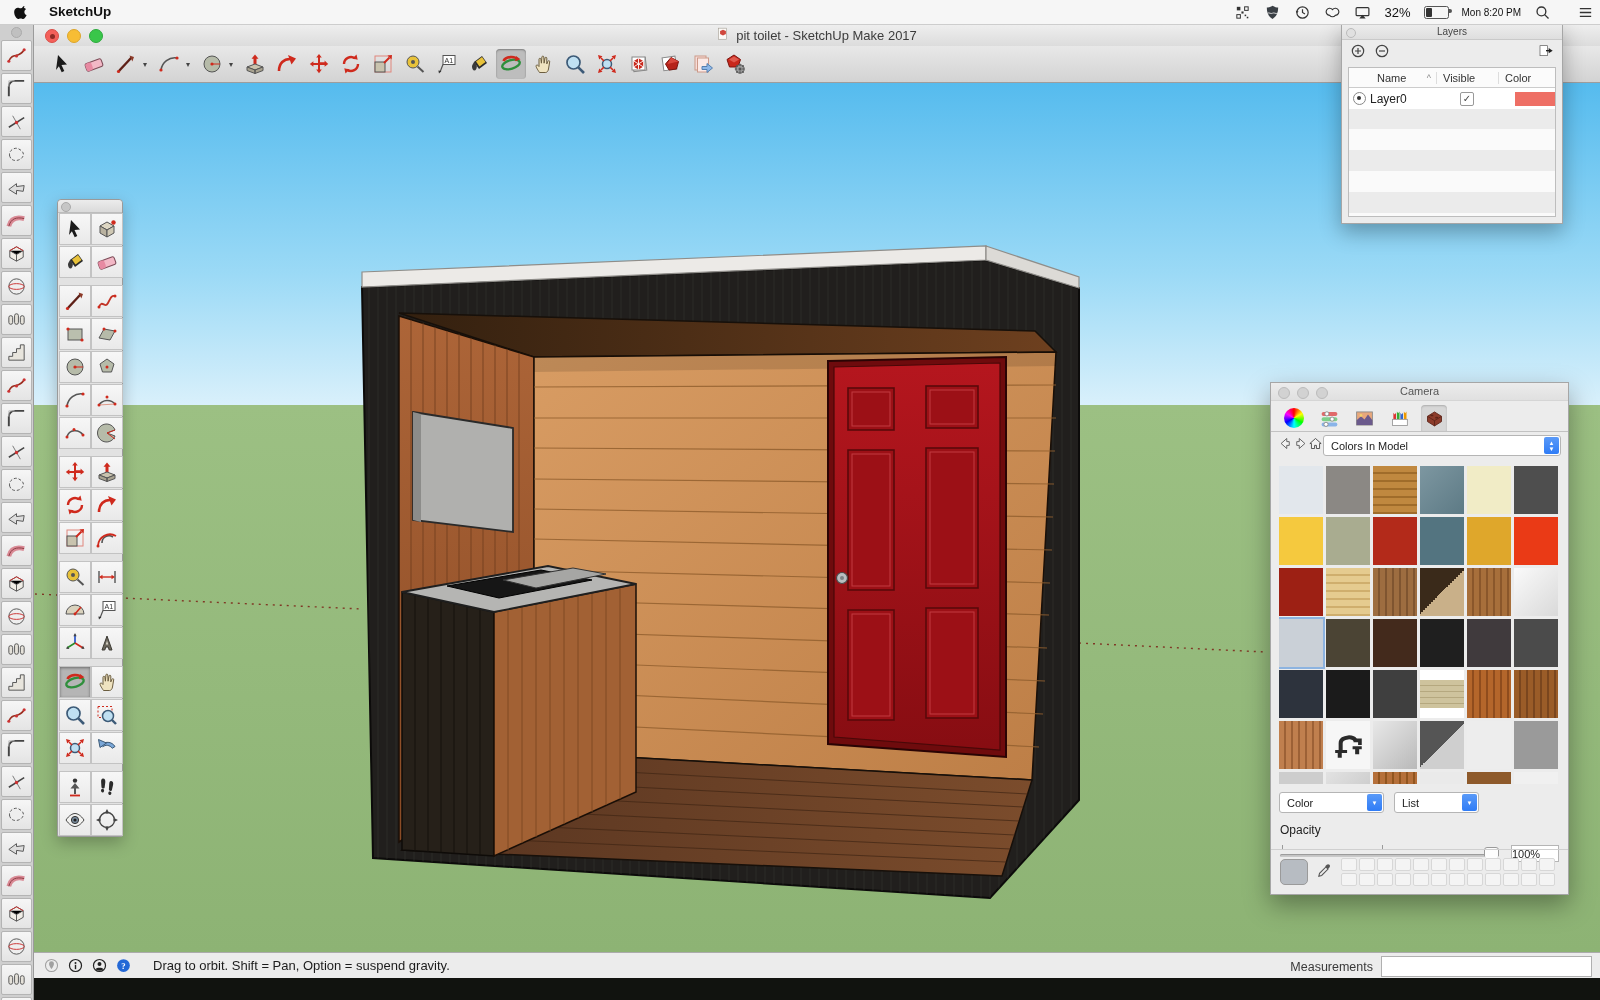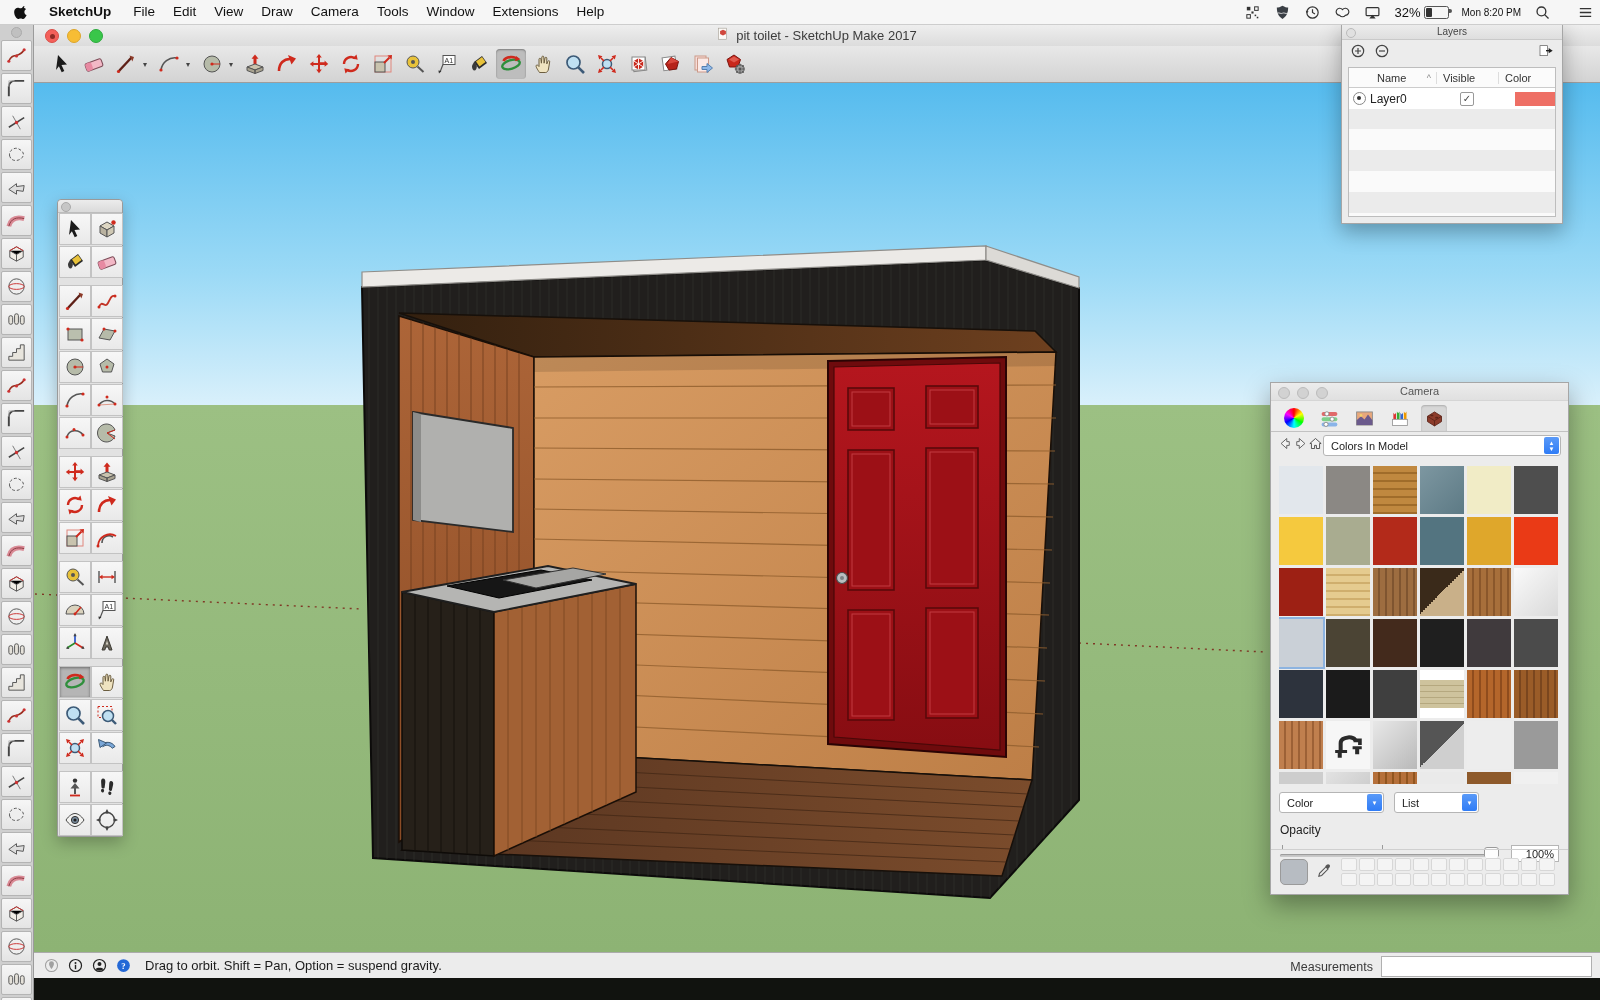--- a/index.html
+++ b/index.html
@@ -12,21 +12,21 @@
   
   #menubar{position:absolute;top:0;left:0;width:1600px;height:24px;background:#f6f6f6;
            border-bottom:1px solid #cdcdcd;display:flex;align-items:center;z-index:60;
            font-size:13.5px;color:#111}
   #menubar .apple{margin:0 10px 0 14px;display:flex}
   #menubar .appname{font-weight:bold;margin-right:4px}
   #menus{display:flex}
   .menu-item{padding:0 9px;line-height:24px;cursor:default}
   #status{position:absolute;right:6px;top:0;height:24px;display:flex;align-items:center;gap:13px}
   #status .sico svg{width:17px;height:17px}
-  .batt-wrap{display:flex;align-items:center;gap:3px;font-size:13px;color:#111}
+  .batt-wrap{display:flex;align-items:center;gap:13px;font-size:13px;color:#111}
   .batt{width:23px;height:11px;border:1px solid #555;border-radius:2.5px;position:relative;background:#f6f6f6}
   .batt i{position:absolute;left:1px;top:1px;bottom:1px;background:#333;display:block;border-radius:1px}
   .batt:after{content:"";position:absolute;right:-4px;top:2.5px;width:2.5px;height:4px;background:#555;border-radius:0 2px 2px 0}
   .clock{font-size:10px;color:#111}
   .siri-dot{width:17px;height:17px;border-radius:50%;
             background:radial-gradient(circle at 32% 30%,#a6e6ff 0%,#6b8de0 45%,#8a5bb8 75%,#313163 100%)}
 
   
   #titlebar{position:absolute;top:24px;left:33px;right:0;height:22px;
             background:linear-gradient(#efefef,#dcdcdc);border-bottom:1px solid #bcbcbc;z-index:20}
@@ -135,61 +135,50 @@
          display:flex;align-items:center;padding-left:7px;position:relative}
   #dd-color{width:96px}#dd-list{width:76px}
   #opacity-label{margin:10px 0 0 9px;font-size:12px;color:#222}
   #opacity-row{position:relative;margin:8px 9px 0 9px;height:18px}
   .sl-track{position:absolute;left:0;right:62px;top:9px;height:3px;background:#c9c9c9;border-radius:2px;
             box-shadow:inset 0 1px 1px rgba(0,0,0,.25)}
   .sl-tick{position:absolute;top:0px;width:1px;height:4px;background:#9a9a9a}
   .sl-thumb{position:absolute;top:2px;width:13px;height:13px;background:#fdfdfd;border:1px solid #9a9a9a;
             border-radius:3px 3px 6px 6px;clip-path:polygon(0 0,100% 0,100% 60%,50% 100%,0 60%)}
   .sl-val{position:absolute;right:0;top:0;width:48px;height:17px;background:#fff;border:1px solid #b5b5b5;
-          font-size:11px;color:#222;text-align:right;line-height:17px;padding-right:4px;box-sizing:border-box}
+          font-size:11px;color:#222;line-height:17px;padding-right:4px;box-sizing:border-box}
   #colors-bottom{position:absolute;left:0;right:0;bottom:0;height:44px;border-top:1px solid #cfcfcf;
                  display:flex;align-items:center;padding-left:9px;gap:8px}
   #color-well{width:26px;height:24px;border-radius:5px;border:1px solid #9a9a9a}
   #dropper svg{width:17px;height:17px}
   #mini-grid{display:grid;grid-template-columns:repeat(12,16px);grid-auto-rows:13px;gap:2px;overflow:hidden;width:215px}
   .mini-cell{background:#f4f4f4;border:1px solid #d7d7d7;border-radius:2px;box-sizing:border-box}
 
   
   #statusbar{position:absolute;left:33px;right:0;top:952px;height:25px;background:#ececec;
              border-top:1px solid #ababab;display:flex;align-items:center;z-index:20;font-size:13px;color:#1c1c1c}
   #statusbar .sico{margin-right:7px;display:flex}
   #statusbar .sico svg{width:17px;height:17px}
-  #statusbar .hint{margin-left:6px}
+  #statusbar .hint{margin-left:14px}
   #measure{position:absolute;right:8px;top:3px;display:flex;align-items:center;gap:8px}
   #measure .mlabel{font-size:12.5px;color:#3a3a3a}
   #measure input{width:205px;height:17px;border:1px solid #b0b0b0;background:#fff;font-size:12px;
                  font-family:"Liberation Sans",sans-serif}
   #dockstrip{position:absolute;left:33px;right:0;top:977px;height:23px;background:#11130f;z-index:15}
 </style>
 </head>
 <body style="--accent: #2f7cf6; --accent2: #5a9af8;">
 
 <div id="menubar">
   <span class="apple">
       <svg class="ic" width="16" height="16" viewBox="0 0 24 24">
         <path d="M15.6 3c.1 1-.3 2-.9 2.8-.6.8-1.7 1.4-2.7 1.3-.1-1 .4-2 1-2.7.7-.8 1.8-1.3 2.6-1.4zM18.9 16.6c-.5 1.1-.7 1.6-1.4 2.7-.9 1.5-2.2 3.3-3.8 3.3-1.4 0-1.8-.9-3.7-.9s-2.3.9-3.7.9c-1.6 0-2.8-1.6-3.8-3-2.6-4-2.9-8.7-1.3-11.2.9-1.8 2.7-2.9 4.3-2.9 1.7 0 2.8 1 4.2 1 1.4 0 2.2-1 4.2-1 1.5 0 3 .8 4.1 2.2-3.6 2-3 7.1.9 8.9z" fill="#111"></path>
       </svg>
     </span>
   <span class="appname menu-item">SketchUp</span>
-  <nav id="menus">
-      <span class="menu-item">File</span>
-      <span class="menu-item">Edit</span>
-      <span class="menu-item">View</span>
-      <span class="menu-item">Draw</span>
-      <span class="menu-item">Camera</span>
-      <span class="menu-item">Tools</span>
-      <span class="menu-item">Window</span>
-      <span class="menu-item">Extensions</span>
-      <span class="menu-item">Help</span>
-    </nav>
   <div id="status">
     <span id="st-left" style="display:flex;gap:13px;align-items:center">
         <span class="sico"><svg class="ic" viewBox="0 0 24 24">
             <g fill="#333">
               <rect x="4" y="4" width="5" height="5"></rect>
               <rect x="15" y="4" width="5" height="5" fill="none" stroke="#333" stroke-width="1.4"></rect>
               <rect x="4" y="15" width="5" height="5" fill="none" stroke="#333" stroke-width="1.4"></rect>
               <rect x="15" y="15" width="2.2" height="2.2"></rect>
               <rect x="18" y="18" width="2.2" height="2.2"></rect>
               <rect x="10.5" y="10.5" width="3" height="3"></rect>

